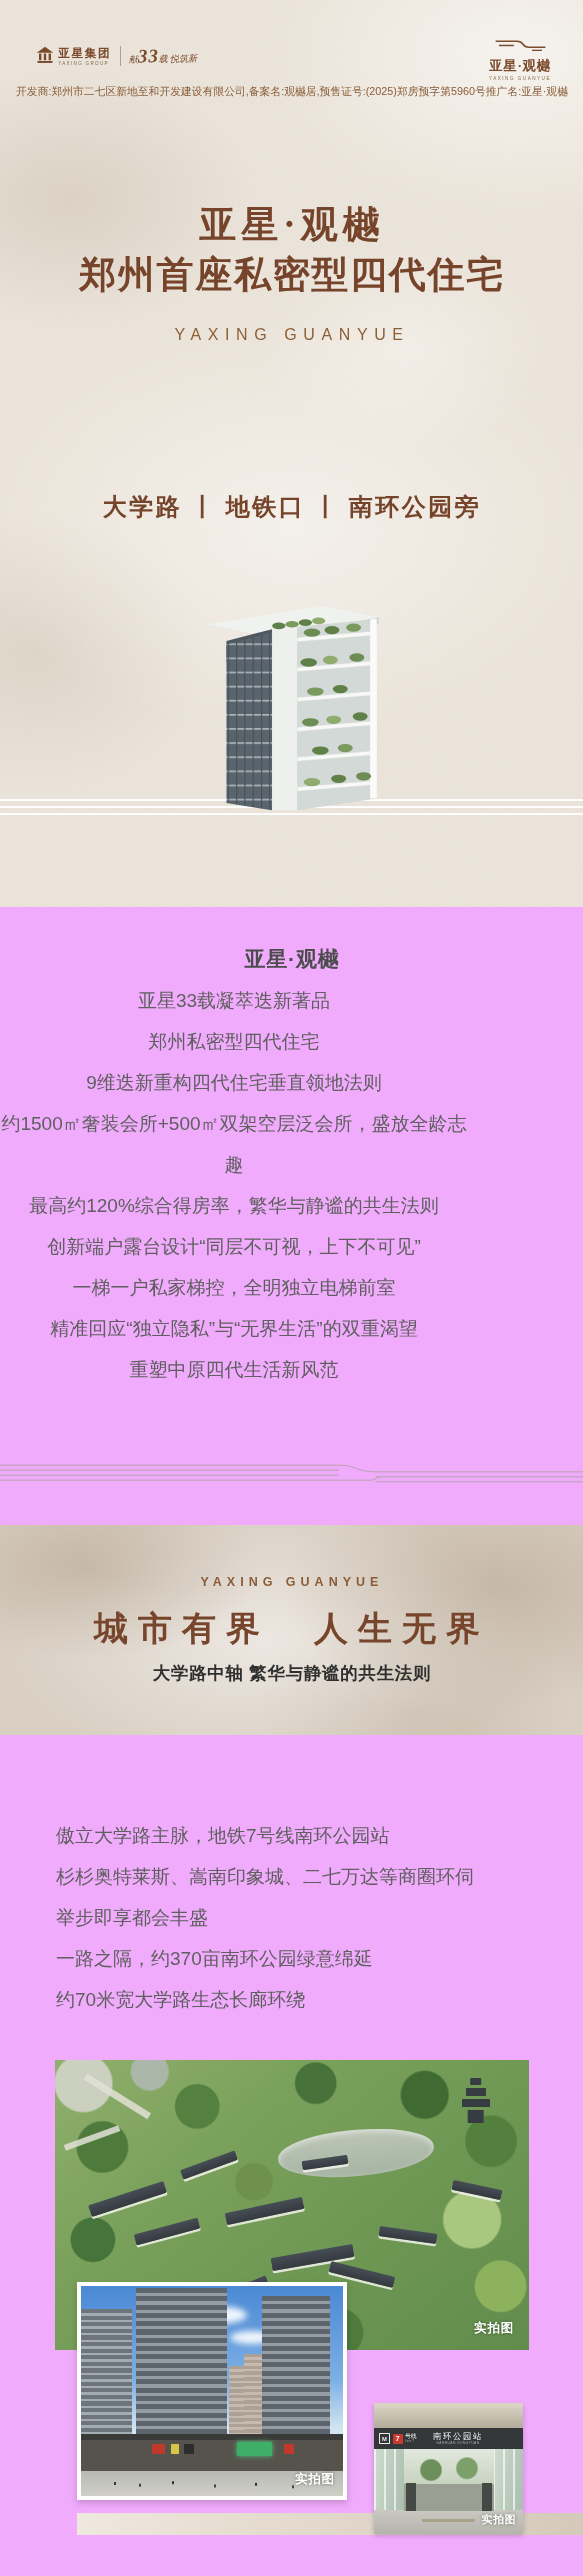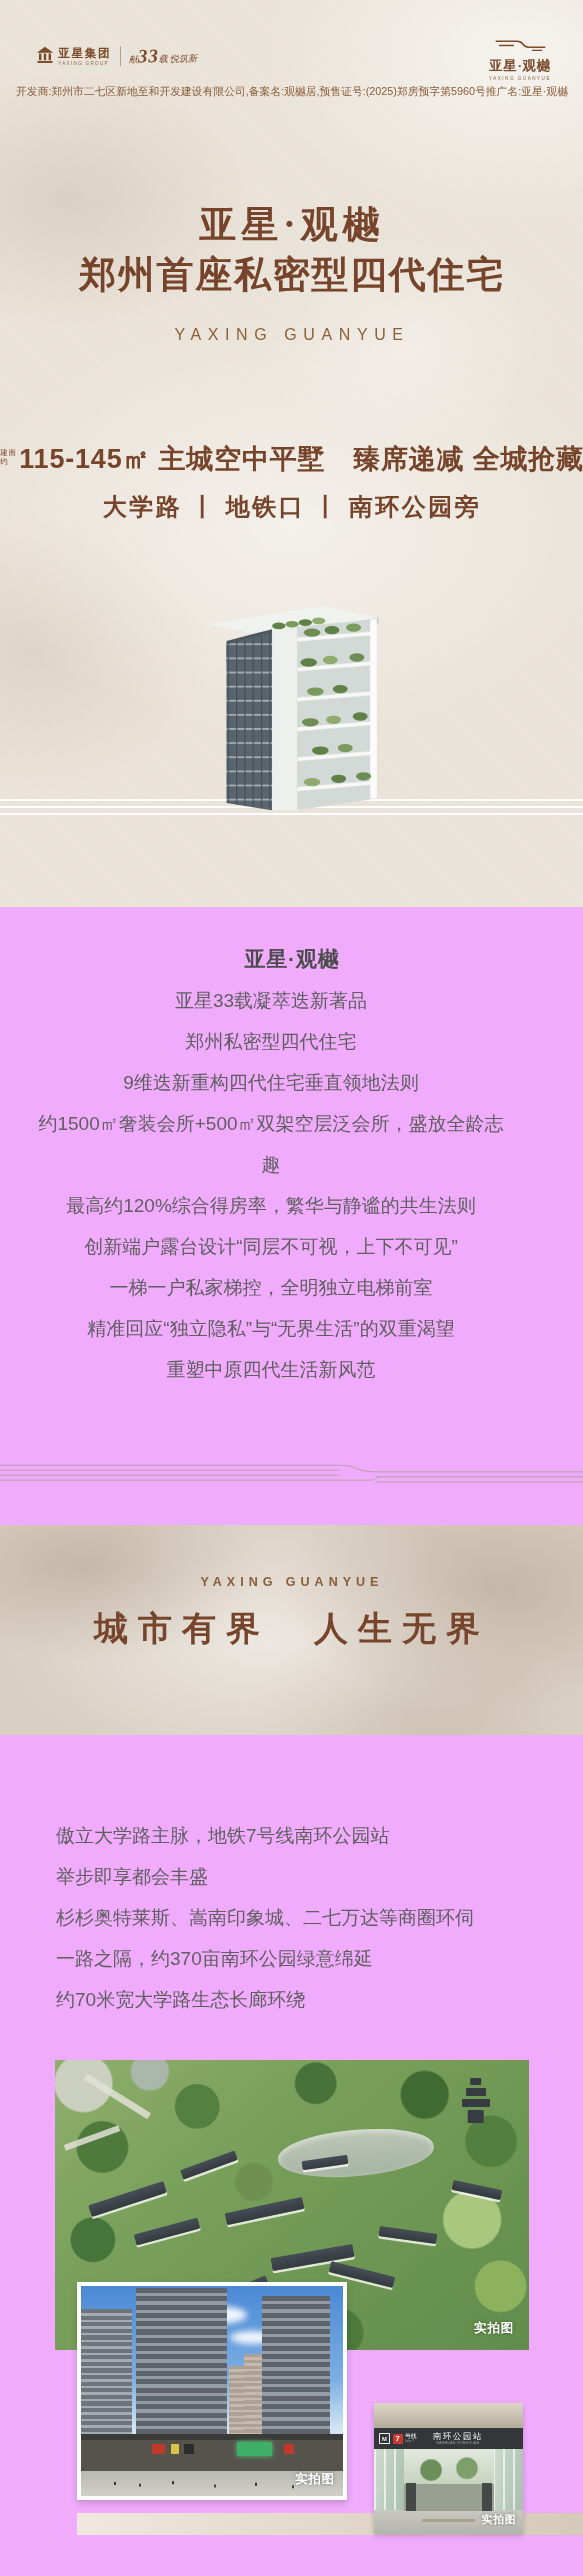--- a/index.html
+++ b/index.html
@@ -39,21 +39,21 @@
   .b1-prefix{display:flex;flex-direction:column;font-size:7.5px;line-height:8.3px;margin:8.3px 2.5px 0 0;letter-spacing:0.8px;}
   .b1-main{font-size:27px;font-weight:800;letter-spacing:0.8px;white-space:nowrap;}
   .banner2{position:absolute;left:0;top:491px;width:584px;text-align:center;
     font-family:"Liberation Serif","DejaVu Serif",serif;font-weight:700;font-size:24px;
     letter-spacing:2.5px;color:#75442a;}
   .hline{position:absolute;left:0;width:584px;height:1.7px;background:rgba(255,255,255,.93);}
   .building{position:absolute;left:199px;top:601px;}
   
   .intro-heading{position:absolute;left:0;top:945px;width:584px;margin:0;text-align:center;
     font-size:21px;font-weight:600;letter-spacing:0.8px;color:#4c4c4c;}
-  .intro-lines{position:absolute;left:0;top:980px;width:468px;text-align:center;padding-left:37px;}
+  .intro-lines{position:absolute;left:0;top:980px;width:468px;text-align:center;}
   .intro-lines p{margin:0;line-height:41px;font-size:19px;font-weight:500;color:#5f5f5f;}
   .divider{position:absolute;left:0;top:1461px;}
   
   .sec3{position:absolute;left:0;top:1525px;width:584px;height:210px;background:#d9cfc3;
     background-image:
       radial-gradient(ellipse 249px 133px at 15% 20%, rgba(172,153,132,.45), transparent 70%),
       radial-gradient(ellipse 299px 166px at 85% 30%, rgba(168,148,126,.40), transparent 72%),
       radial-gradient(ellipse 349px 183px at 45% 55%, rgba(255,255,255,.5), transparent 75%),
       radial-gradient(ellipse 232px 133px at 70% 90%, rgba(176,158,138,.35), transparent 70%);}
   .sec3-en{position:absolute;left:0;top:1575px;width:584px;text-align:center;
@@ -184,27 +184,20 @@
       <div class="brand-cn">亚星·观樾</div>
       <div class="brand-en">YAXING GUANYUE</div>
     </div>
 
     <div class="disclaimer">开发商:郑州市二七区新地至和开发建设有限公司,备案名:观樾居,预售证号:(2025)郑房预字第5960号推广名:亚星·观樾</div>
 
     <h1 class="title-cn">亚星·观樾</h1>
     <h2 class="title-sub">郑州首座私密型四代住宅</h2>
     <div class="title-en">YAXING GUANYUE</div>
 
-    <div class="banner1">
-      <span class="b1-prefix">
-        <span>建面</span>
-        <span>约</span>
-      </span>
-      <span class="b1-main">115-145㎡ 主城空中平墅　臻席递减 全城抢藏</span>
-    </div>
     <div class="banner2">大学路 丨 地铁口 丨 南环公园旁</div>
 
     <div class="hline" style="top:799px;"></div>
     <div class="hline" style="top:806px;"></div>
     <div class="hline" style="top:813px;"></div>
 
     <div class="building">
       <svg width="187" height="221" viewBox="0 0 225 266">
         <defs>
           <pattern id="fl" width="10" height="17" patternUnits="userSpaceOnUse">
@@ -270,25 +263,26 @@
       <path d="M0 17 H408"></path>
       <path d="M0 23 H446 C454 23 452 19 458 19"></path>
       <path d="M452 19 H703"></path>
       <path d="M452 25 H703"></path>
     </g>
   </svg>
 
   <div class="sec3"></div>
   <div class="sec3-en">YAXING GUANYUE</div>
   <h2 class="sec3-title">城市有界　人生无界</h2>
+  <div class="sec3-sub">大学路中轴 繁华与静谧的共生法则</div>
 
   <div class="sec4-lines">
     <p>傲立大学路主脉，地铁7号线南环公园站</p>
+    <p>杉杉奥特莱斯、嵩南印象城、二七万达等商圈环伺</p>
     <p>举步即享都会丰盛</p>
-    <p>杉杉奥特莱斯、嵩南印象城、二七万达等商圈环伺</p>
     <p>一路之隔，约370亩南环公园绿意绵延</p>
     <p>约70米宽大学路生态长廊环绕</p>
   </div>
 
   <div class="park">
     <div class="pond"></div>
     <div class="path1" style="left:25px;top:33px;width:75px;height:6.6px;transform:rotate(32deg);"></div>
     <div class="path1" style="left:8.3px;top:75px;width:58px;height:5.8px;transform:rotate(-20deg);"></div>
     <div class="roof" style="left:33px;top:133px;width:79px;height:11.6px;transform:rotate(-18deg);"></div>
     <div class="roof" style="left:79px;top:166px;width:66px;height:10.8px;transform:rotate(-15deg);"></div>

